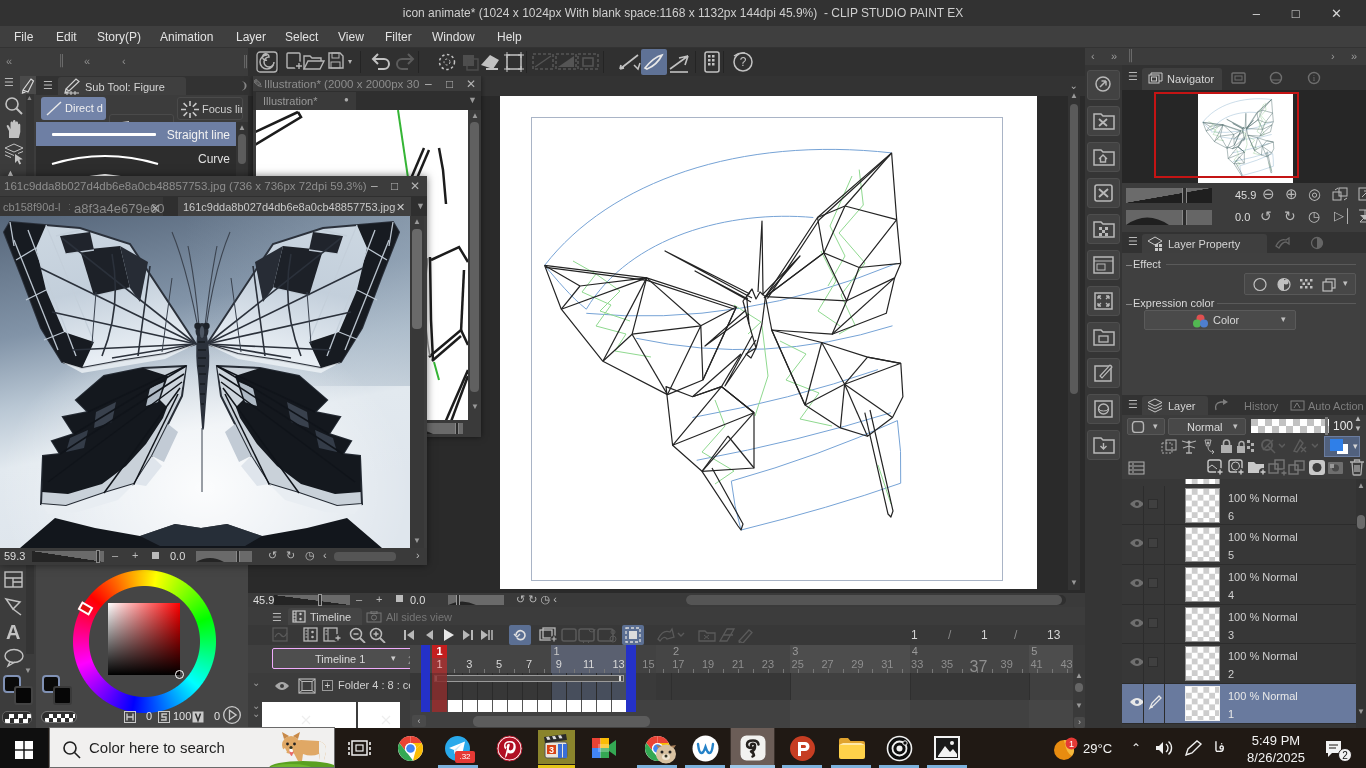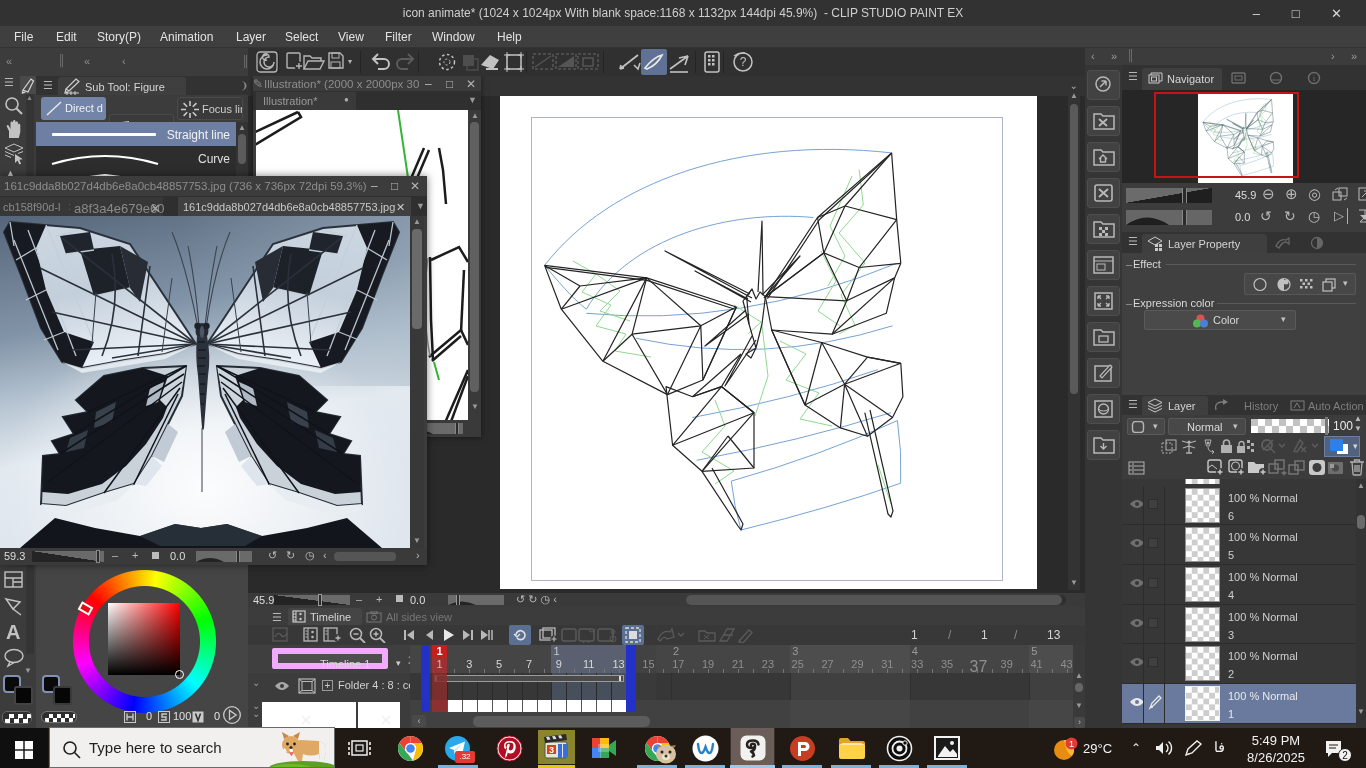--- a/index.html
+++ b/index.html
@@ -939,21 +939,21 @@
             <path d="M2,14 L12,3 l3,2.5 L6,16 Z" fill="none" stroke="#5a5a5a" stroke-width="1.3"></path>
             <path d="M2,14 l-0.5,2.5 2.5,-1" fill="#5a5a5a"></path>
           </svg>
           <span class="abs" style="left:663px;top:3px;color:#d5d5d5;font-size:12px;">1</span>
           <span class="abs" style="left:700px;top:3px;color:#888;font-size:12px;">/</span>
           <span class="abs" style="left:733px;top:3px;color:#d5d5d5;font-size:12px;">1</span>
           <span class="abs" style="left:766px;top:3px;color:#888;font-size:12px;">/</span>
           <span class="abs" style="left:799px;top:3px;color:#d5d5d5;font-size:12px;">13</span>
         </div>
         <div class="abs" style="left:0;top:38px;width:837px;height:28px;background:#3f3f3f;">
-          <div class="abs" style="left:24px;top:3px;width:116px;height:21px;background:#4e4e4e;border:6px solid #f0abfc;border-radius:2px;color:#d8d8d8;font-size:11px;">
+          <div class="abs" style="left:24px;top:3px;width:160px;height:21px;background:#4e4e4e;border:1px solid #f0abfc;border-radius:2px;color:#d8d8d8;font-size:11px;">
             <span class="abs" style="left:42px;top:4px;">Timeline 1</span>
             <span class="abs" style="left:118px;top:4px;font-size:9px;color:#ccc;">▾</span>
           </div>
           <span class="abs" style="left:160px;top:10px;color:#999;font-size:10px;">2</span>
           <div class="abs" style="left:162px;top:0;width:663px;height:28px;background:#454545;overflow:hidden;">
             <div class="abs" style="left:141.4px;top:0;width:74.7px;height:28px;background:#5a6070;"></div>
             <div class="abs" style="left:226.1px;top:0;width:19.9px;height:28px;background:#424242;"></div>
             <div class="abs" style="left:380.3px;top:0;width:119.4px;height:28px;background:#4d4d4d;"></div>
             <div class="abs" style="left:619.2px;top:0;width:119.4px;height:28px;background:#4d4d4d;"></div>
             <span class="abs" style="left:143.4px;top:0px;color:#c8c8c8;font-size:11px;">1</span>
@@ -1505,21 +1505,21 @@
         <rect x="9.7" y="0" width="8.3" height="8.3" fill="#fff"></rect>
         <rect x="0" y="9.7" width="8.3" height="8.3" fill="#fff"></rect>
         <rect x="9.7" y="9.7" width="8.3" height="8.3" fill="#fff"></rect>
       </svg>
 
     <div class="abs" style="left:49px;top:-1px;width:286px;height:41px;background:#f1f0ef;border:1px solid #6a6a6a;overflow:hidden;">
       <svg class="abs" style="left:12px;top:12px;" width="20" height="20" viewBox="0 0 20 20">
           <circle cx="8" cy="8" r="6" fill="none" stroke="#1f1f1f" stroke-width="1.6"></circle>
           <path d="M12.5,12.5 L18,18" stroke="#1f1f1f" stroke-width="1.6"></path>
         </svg>
-      <span class="abs" style="left:39px;top:11px;font-size:15px;color:#1f1f1f;">Type here to search</span>
+      <span class="abs" style="left:39px;top:11px;font-size:15px;color:#1f1f1f;">Color here to search</span>
 
       <svg class="abs" style="left:211px;top:2px;" width="75" height="40" viewBox="0 0 75 40">
         <ellipse cx="42" cy="38" rx="34" ry="7" fill="#5aa021"></ellipse>
         <ellipse cx="30" cy="39" rx="22" ry="5" fill="#6fb82e"></ellipse>
         <path d="M30,18 Q32,10 40,10 L58,11 Q66,13 65,22 L63,30 L59,30 L58,24 Q50,27 42,24 L41,31 L37,31 Z" fill="#e0a865"></path>
         <path d="M58,11 Q66,13 65,22 L63,30 L59,30 L58,22 Z" fill="#f0f0ee"></path>
         <circle cx="30" cy="15" r="9" fill="#e0a865"></circle>
         <path d="M23,9 L21,2 L28,6 Z M37,9 L39,2 L32,6 Z" fill="#c88948"></path>
         <path d="M30,17 Q26,22 30,23 Q34,22 30,17" fill="#fff"></path>
         <circle cx="26.5" cy="14" r="1.4" fill="#222"></circle>

